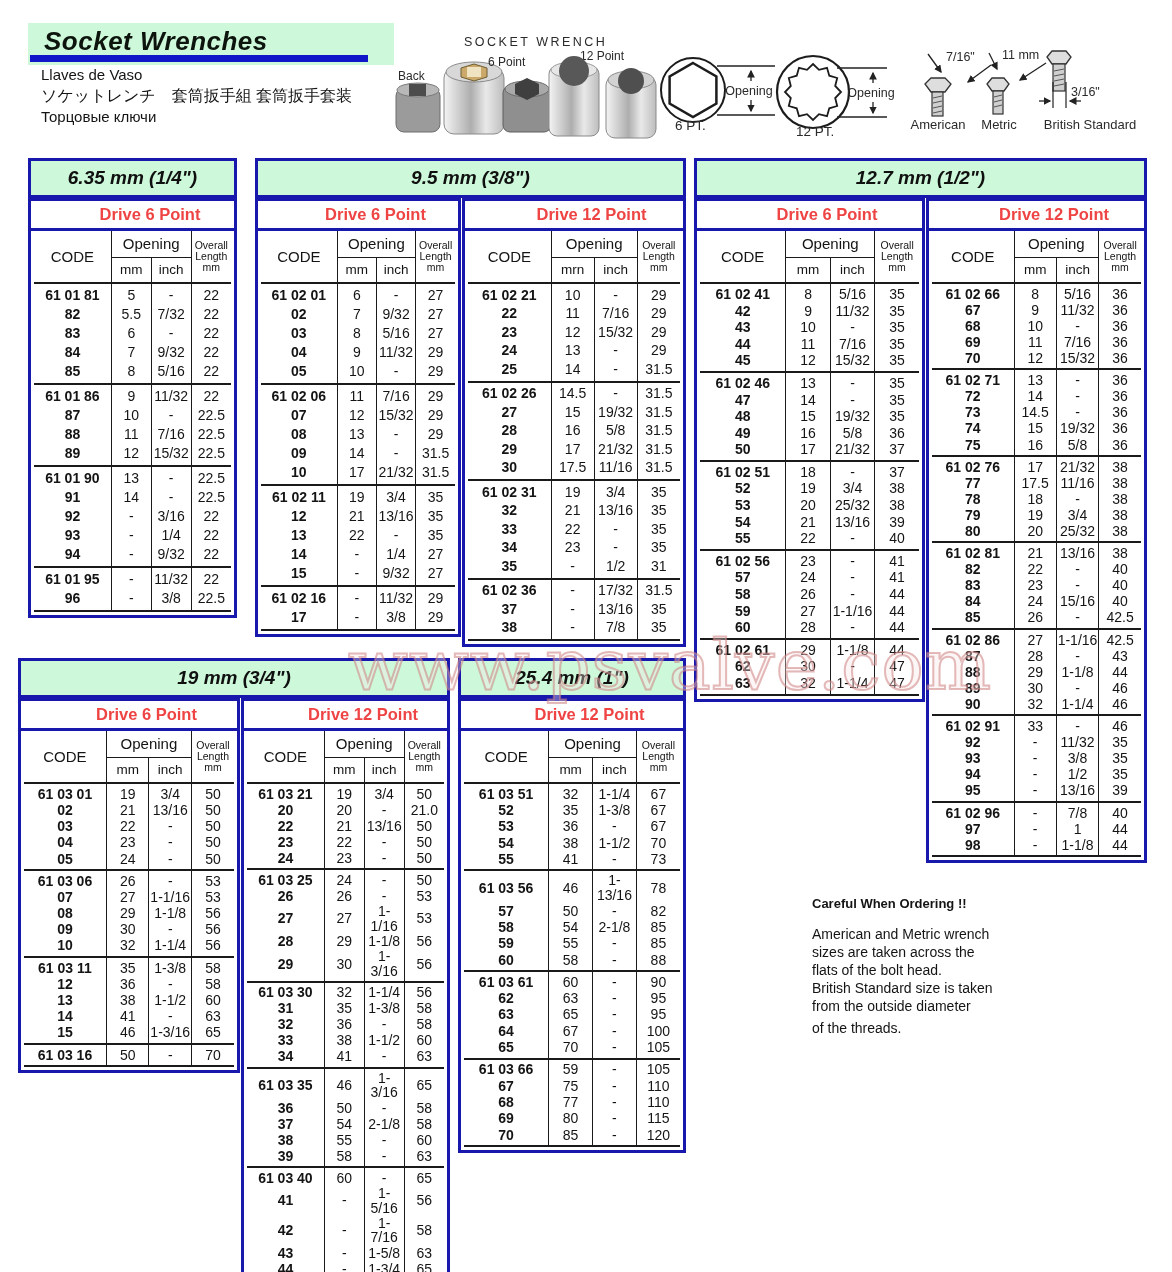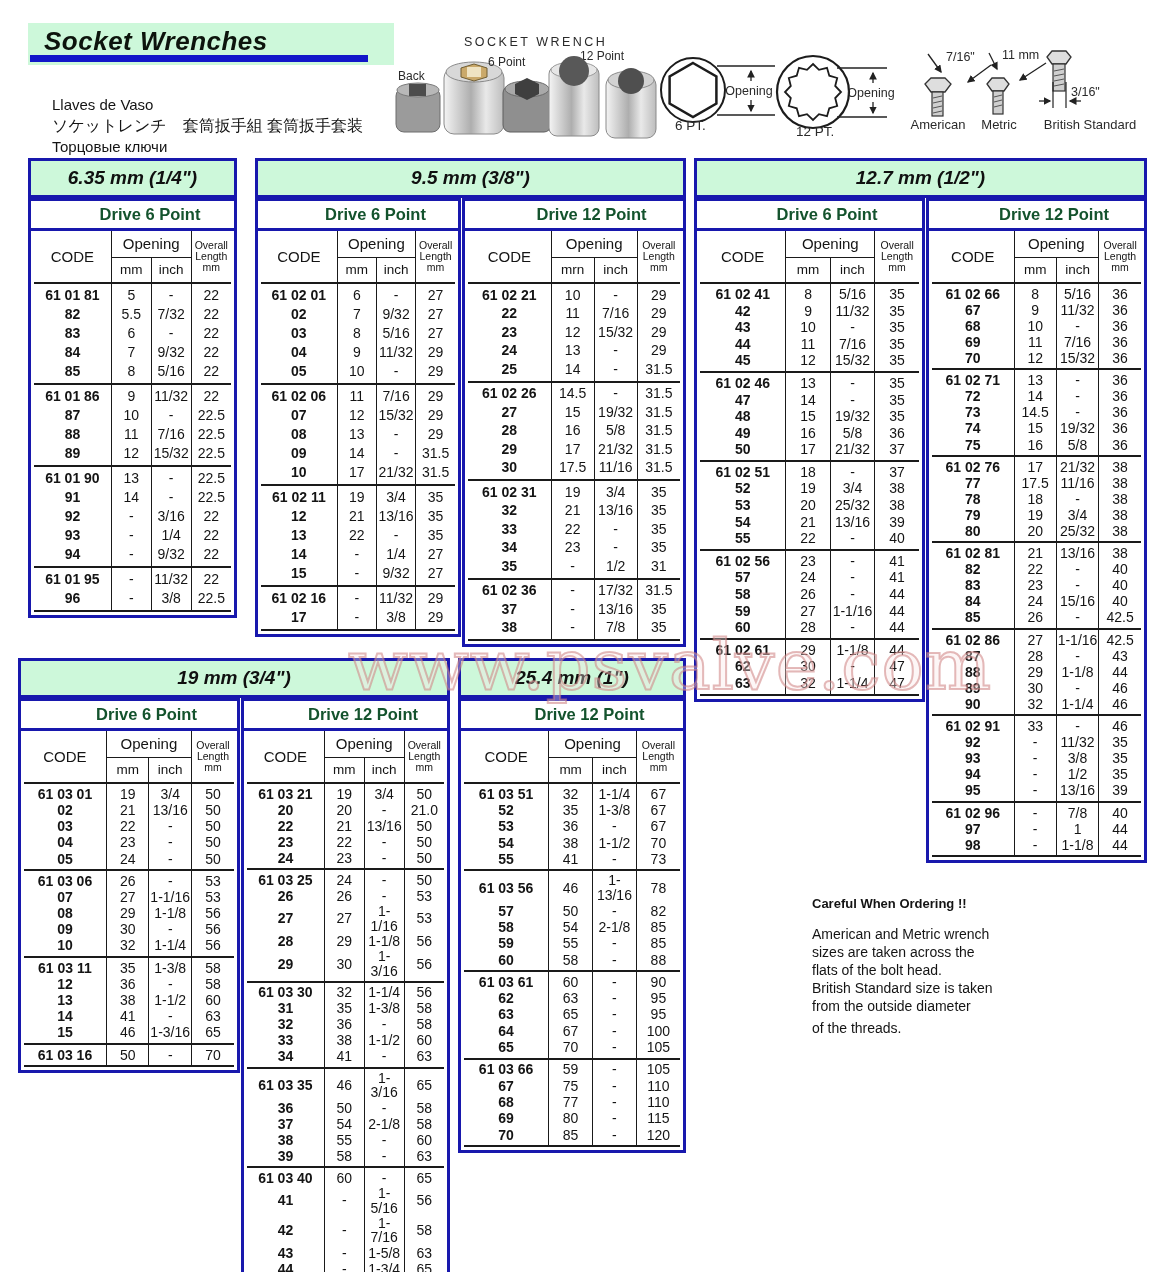--- a/index.html
+++ b/index.html
@@ -6,33 +6,33 @@
   body{width:1172px;height:1272px;position:relative;overflow:hidden;background:#fff;
        font-family:"Liberation Sans", sans-serif;color:#141414;}
   .abs{position:absolute;}
 
   
   .title-box{left:28px;top:23px;width:366px;height:41px;background:#cdf8da;
              border-top:1px solid #cdf8da;}
   .title-text{position:absolute;left:16px;top:2px;font-size:26px;font-weight:bold;font-style:italic;
               color:#0d140d;letter-spacing:.5px;text-align:right;}
   .title-underline{position:absolute;left:2px;top:31px;width:338px;height:7px;background:#1216c9;}
-  .subtitles{left:52px;top:64px;font-size:15px;line-height:21px;margin-top:30px;}
+  .subtitles{left:41px;top:64px;font-size:15px;line-height:21px;}
   .subtitles .cjk{font-size:16px;}
 
   
   .illus{left:390px;top:26px;width:772px;height:120px;}
   .illus text{font-family:"Liberation Sans",sans-serif;fill:#2a2a2a;}
 
   
   .ttitle{background:#cdf8da;border:3px solid #1818ad;display:flex;align-items:center;justify-content:center;
           font-weight:bold;font-style:italic;font-size:19px;color:#101010;box-sizing:border-box;height:40px;}
   .sect{border:3px solid #1818ad;background:#fff;box-sizing:border-box;padding:0 3px 3px 3px;}
   .drivebar{height:27px;border-bottom:3px solid #1818ad;margin:0 -3px;display:flex;align-items:center;justify-content:center;
-            font-weight:bold;font-size:16.5px;color:#14532d;padding-left:35px;}
+            font-weight:bold;font-size:16.5px;color:#ef4444;padding-left:35px;}
   table.stable{border-collapse:collapse;width:100%;table-layout:fixed;}
   .stable th,.stable td{padding:0;line-height:1.05;vertical-align:middle;}
   .stable thead th{font-weight:normal;}
   .hcode{width:39%;font-size:15px;height:28px;}
   .hopen{font-size:15px;height:26px;}
   .hov{width:20%;font-size:10.5px;line-height:11px;text-align:center;}
   .hmm{width:18%;font-size:13.5px;height:24px;}
   .hin{width:23%;font-size:13.5px;}
   .bv{border-right:1.5px solid #1a1a1a;}
   .bv2{border-right:1.5px solid #1a1a1a;}

